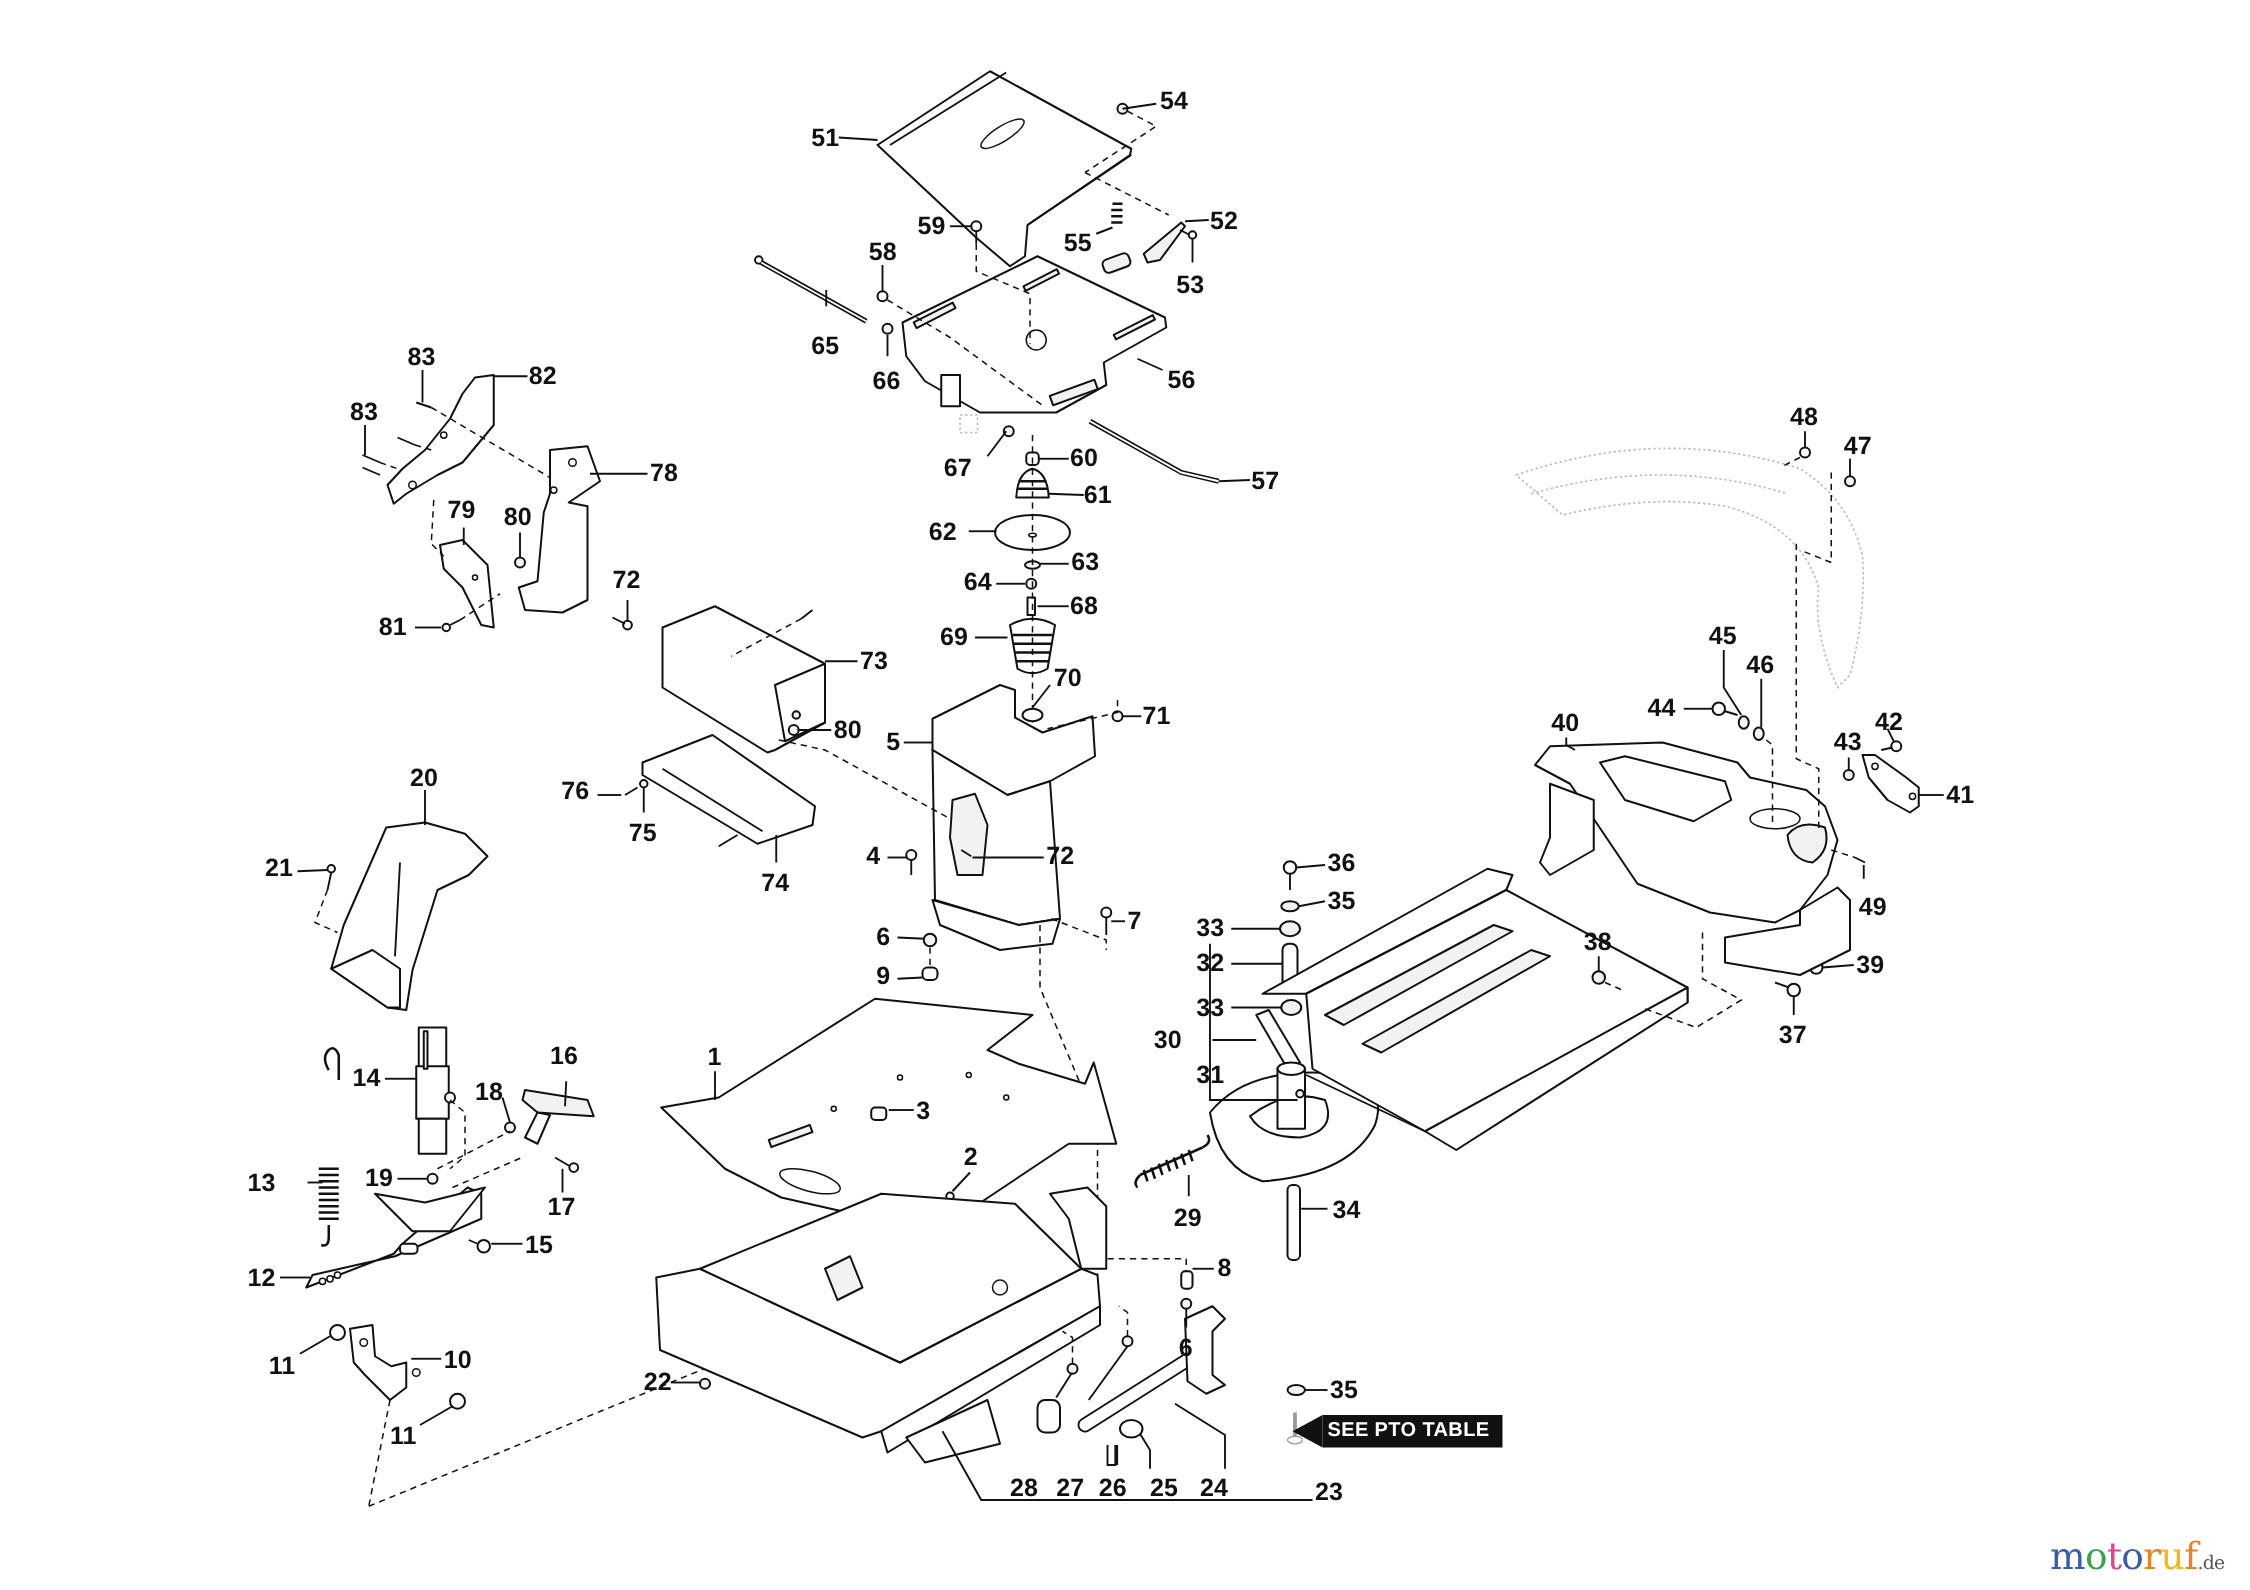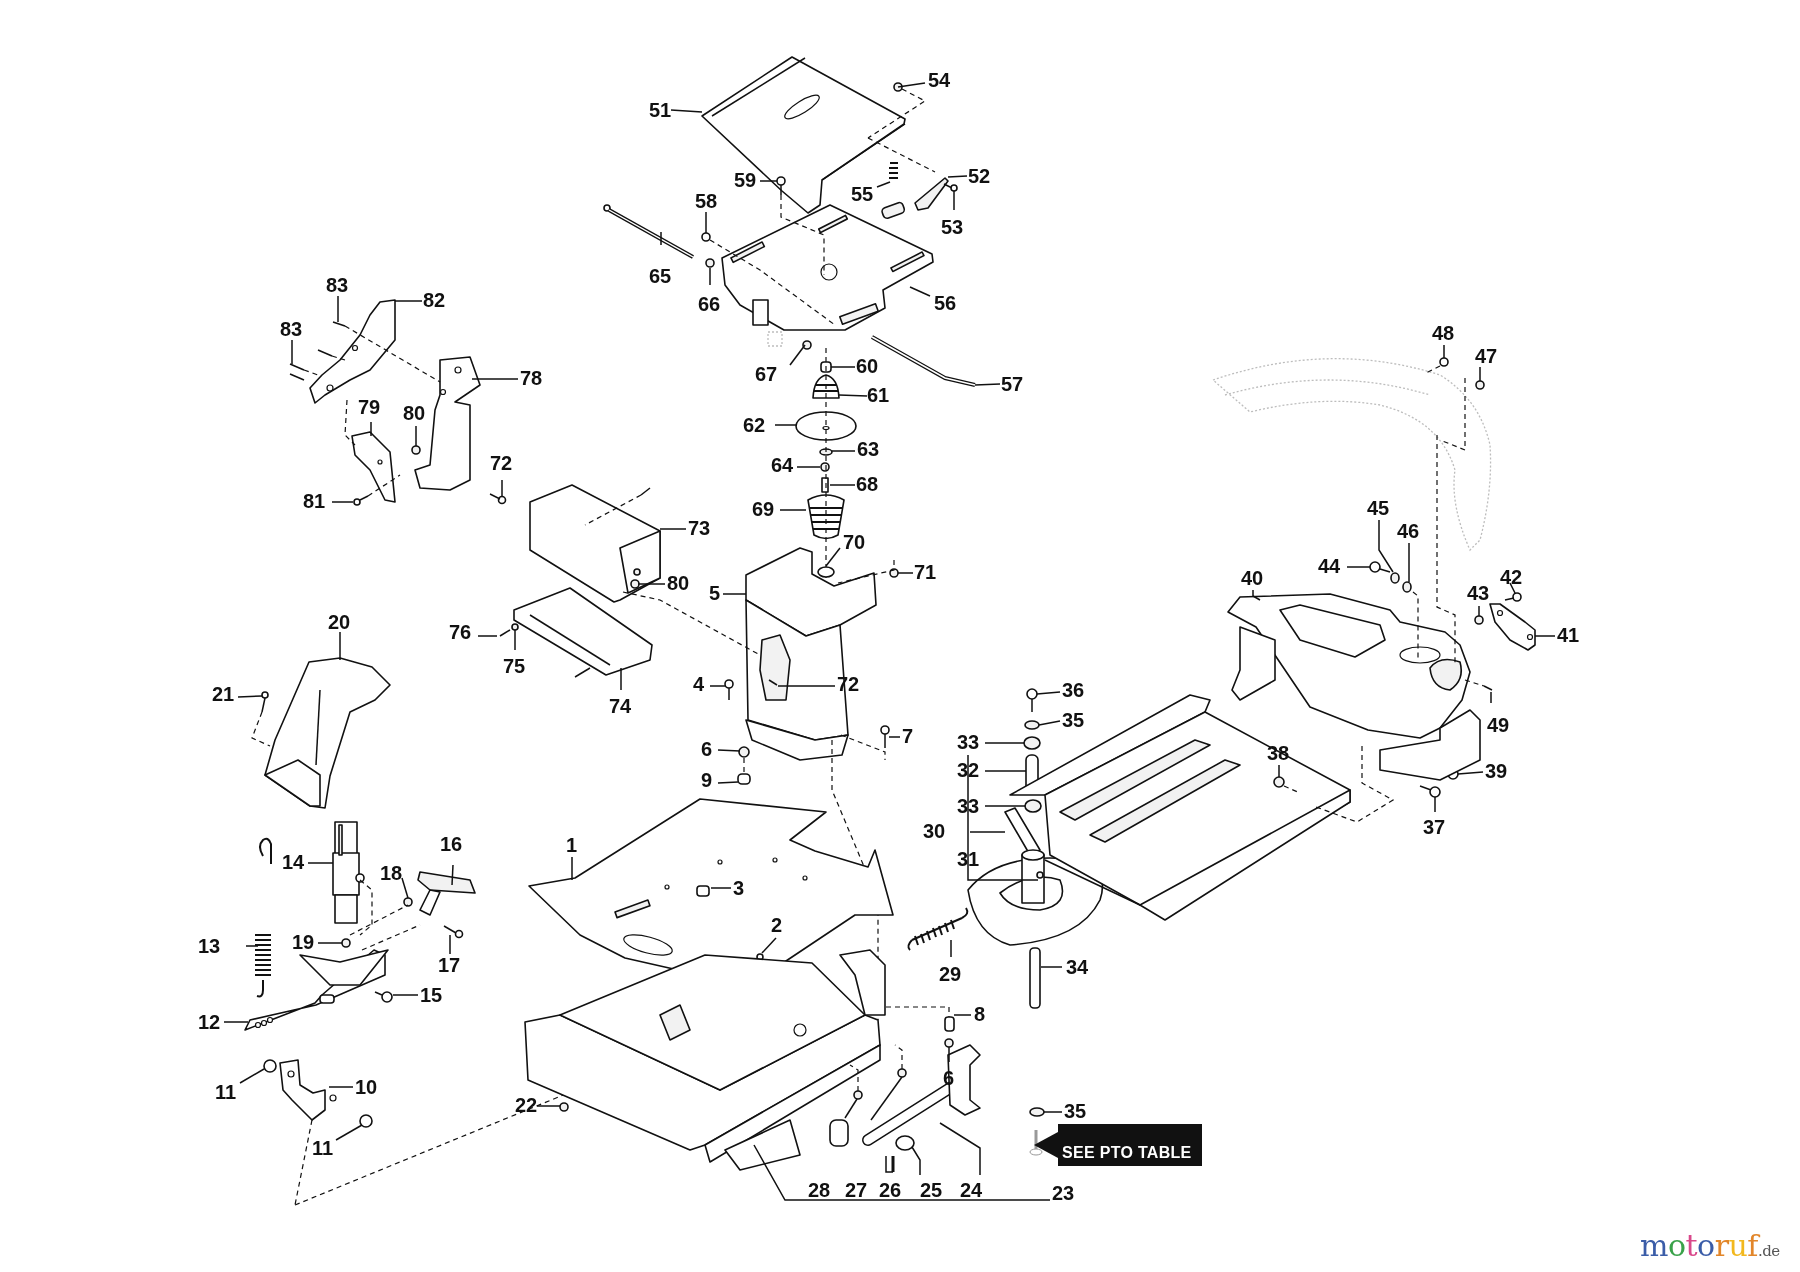--- a/index.html
+++ b/index.html
@@ -8,21 +8,21 @@
   .part{fill:#ffffff;stroke:#111;stroke-width:1.6;stroke-linejoin:round;}
   .part-grey{fill:#f2f2f2;stroke:#111;stroke-width:1.6;stroke-linejoin:round;}
   .ghost{fill:none;stroke:#bdbdbd;stroke-width:1.3;stroke-dasharray:2 2;}
   .hole{fill:#ffffff;stroke:#111;stroke-width:1.2;}
   .dash{fill:none;stroke:#111;stroke-width:1.2;stroke-dasharray:5 4;}
   .leader{fill:none;stroke:#111;stroke-width:1.5;}
   .spring{fill:none;stroke:#111;stroke-width:2;}
   .callout{font-family:"Liberation Sans",sans-serif;font-weight:700;font-size:20px;fill:#111;}
   .pto{position:absolute;left:1034px;top:1132px;height:26px;display:flex;align-items:center;}
   .pto-arrow{width:0;height:0;border-top:13px solid transparent;border-bottom:13px solid transparent;border-right:24px solid #111;}
-  .pto-label{background:#111;color:#fff;font-family:"Liberation Sans",sans-serif;font-weight:700;font-size:16px;height:26px;line-height:26px;padding:16px 10px 0 4px;letter-spacing:0.3px;}
+  .pto-label{background:#111;color:#fff;font-family:"Liberation Sans",sans-serif;font-weight:700;font-size:16px;height:26px;line-height:26px;padding:0 10px 0 4px;letter-spacing:0.3px;}
   .logo{position:absolute;left:1640px;top:1228px;font-family:"DejaVu Serif",serif;font-size:30px;letter-spacing:-0.5px;white-space:nowrap;}
   .logo span{display:inline-block;}
   .logo .l1{color:#3b5da8;}
   .logo .l2{color:#3aa24a;}
   .logo .l3{color:#d9488b;}
   .logo .l4{color:#3b5da8;}
   .logo .l5{color:#e2862a;}
   .logo .l6{color:#f2b81e;}
   .logo .tld{color:#555;font-size:15px;}
 </style>

